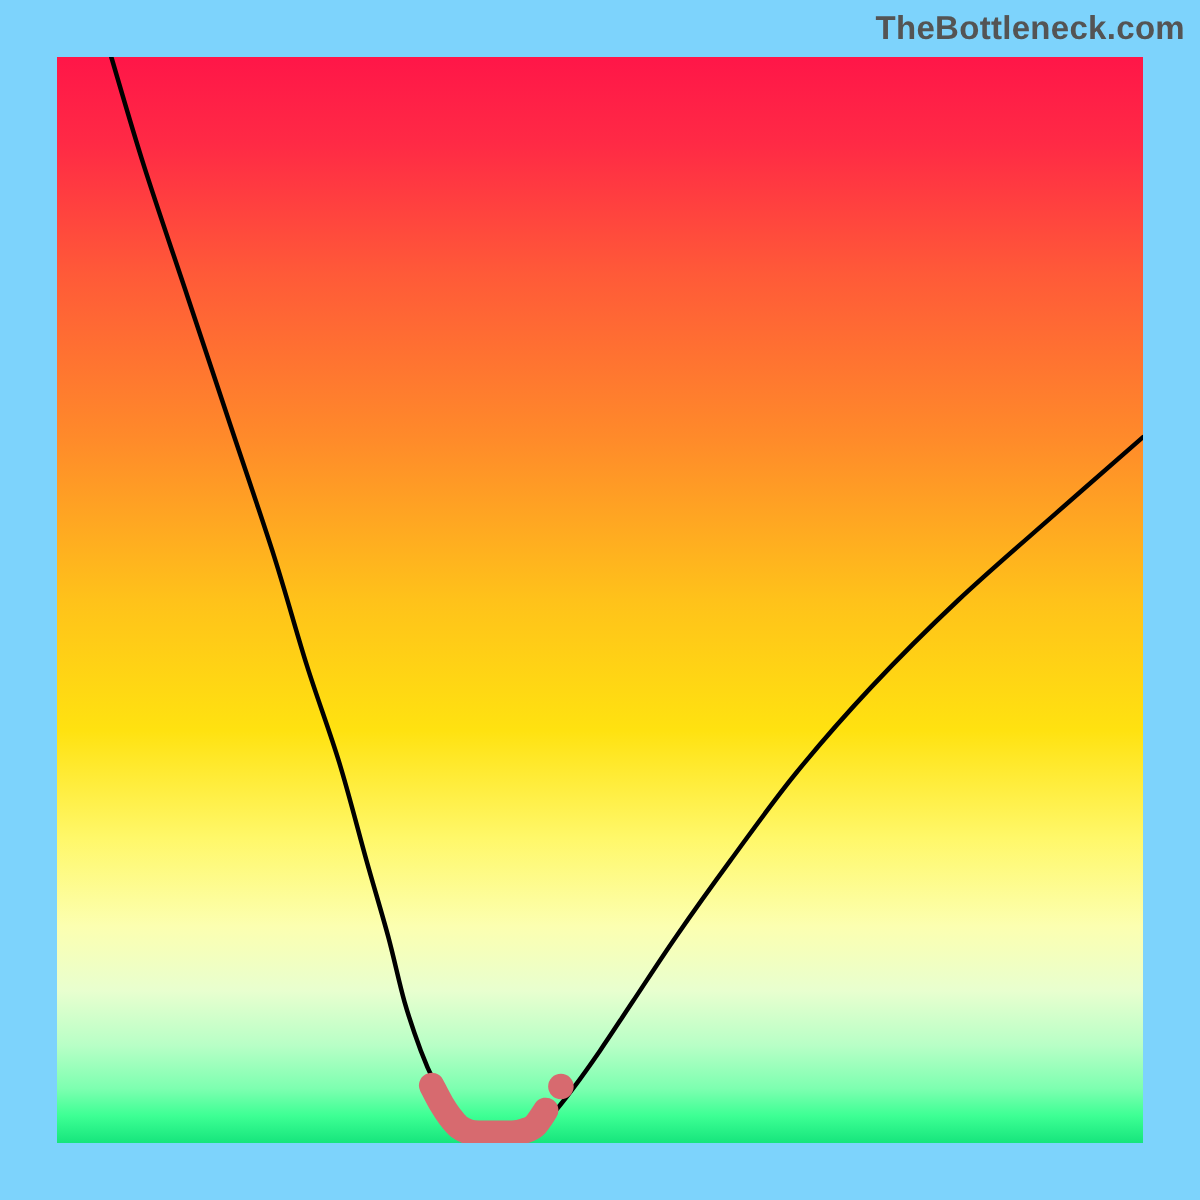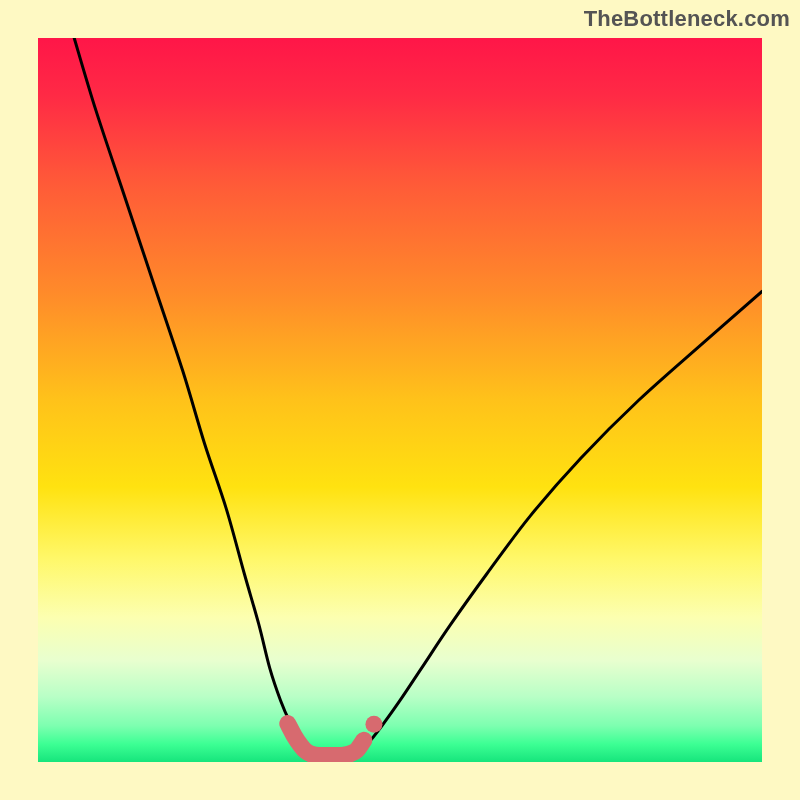--- a/index.html
+++ b/index.html
@@ -6,21 +6,21 @@
     margin: 0;
     padding: 0;
     width: 800px;
     height: 800px;
     background: #000;
     overflow: hidden;
   }
   .frame {
     position: absolute;
     inset: 0;
-    background: #fef9c3;
+    background: #7dd3fc;
     padding-left: 36px;
   }
   .plot {
     position: absolute;
     left: 38px;
     top: 38px;
     width: 724px;
     height: 724px;
     overflow: hidden;
   }

